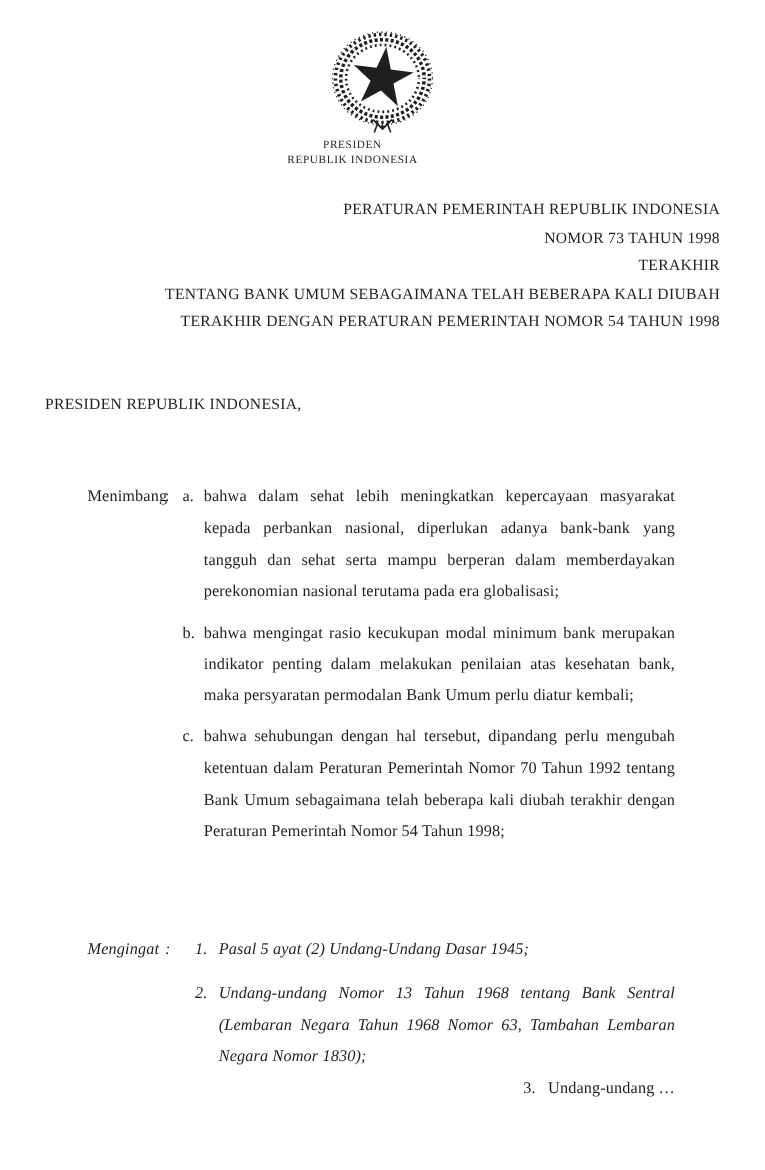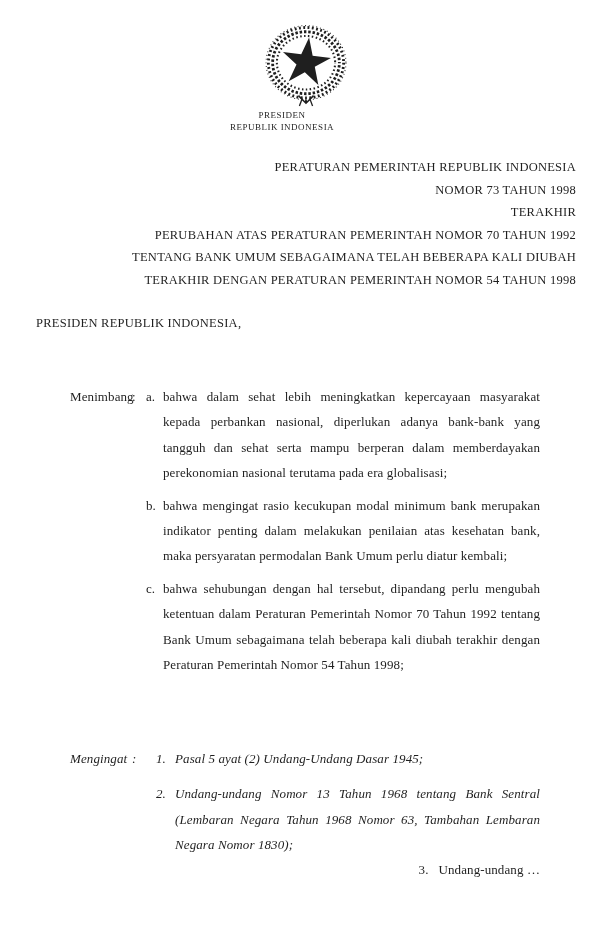--- a/index.html
+++ b/index.html
@@ -131,21 +131,20 @@
 
   <div class="seal-caption">
     <div>PRESIDEN</div>
     <div>REPUBLIK INDONESIA</div>
   </div>
 
   <div class="title-block">
     <div class="title-line">PERATURAN PEMERINTAH REPUBLIK INDONESIA</div>
     <div class="title-line">NOMOR 73 TAHUN 1998</div>
     <div class="title-line">TERAKHIR</div>
-    <div class="title-line">PERUBAHAN ATAS PERATURAN PEMERINTAH NOMOR 70 TAHUN 1992</div>
     <div class="title-line">TENTANG BANK UMUM SEBAGAIMANA TELAH BEBERAPA KALI DIUBAH</div>
     <div class="title-line">TERAKHIR DENGAN PERATURAN PEMERINTAH NOMOR 54 TAHUN 1998</div>
   </div>
 
   <div class="salutation">PRESIDEN REPUBLIK INDONESIA,</div>
 
   <div class="section section-menimbang">
     <div class="sec-label">Menimbang</div>
     <div class="sec-colon">:</div>
     <div class="sec-items">

